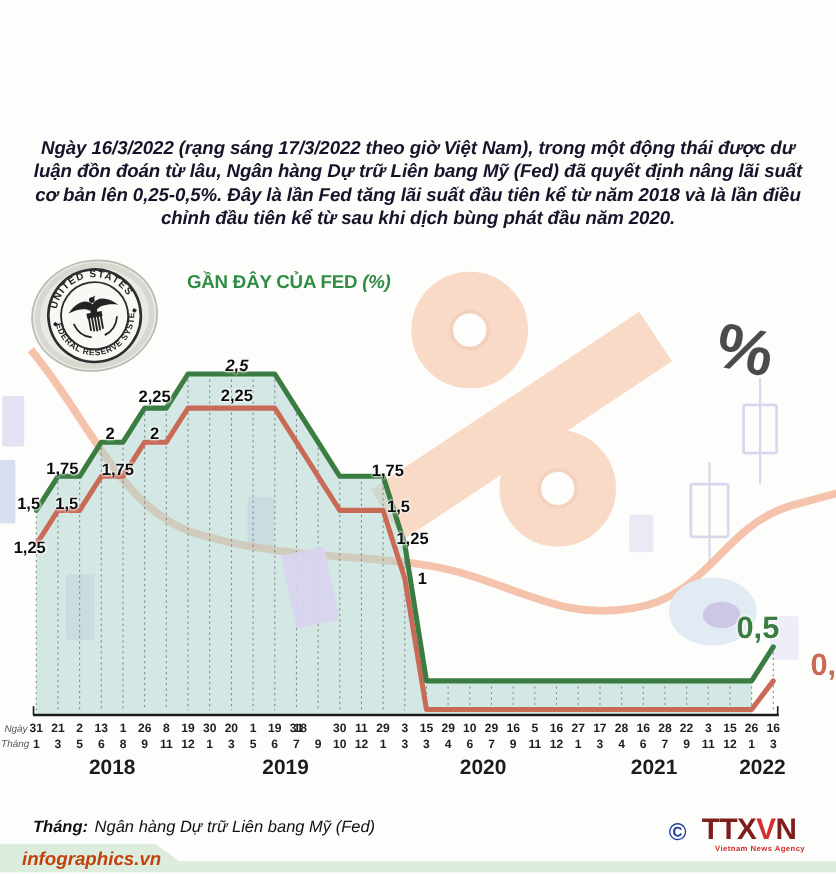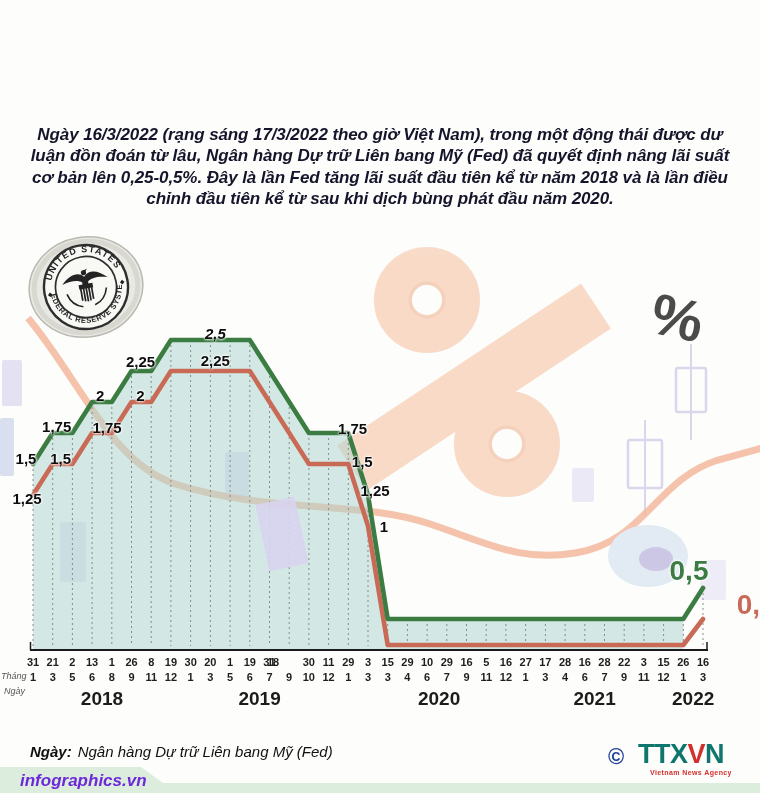--- a/index.html
+++ b/index.html
@@ -16,24 +16,24 @@
                 font-size:17px;line-height:1.25;letter-spacing:-0.2px;}
   .chart-header .unit{font-style:italic;font-weight:600;}
   .dlabel{position:absolute;transform:translate(-50%,-50%);font-weight:800;font-size:15px;color:#0d0d0d;
           white-space:nowrap;text-shadow:0 0 3px #fff,0 0 3px #fff,0 0 2px #fff;}
   .dlabel.big{font-size:28px;}
   .dnum{position:absolute;transform:translateX(-50%);font-size:11px;font-weight:600;color:#1e1e1e;white-space:nowrap;}
   .yearlbl{position:absolute;transform:translateX(-50%);font-size:19px;font-weight:600;color:#1c1c1c;}
   .rowhdr{position:absolute;font-style:italic;font-size:9px;color:#555;}
   .source{position:absolute;left:30px;top:743px;font-size:15px;font-style:italic;color:#101010;}
   .source b{font-weight:800;margin-right:6px;}
-  .sitename{position:absolute;left:20px;top:771px;font-size:17px;font-weight:800;font-style:italic;color:#6d28d9;}
+  .sitename{position:absolute;left:20px;top:771px;font-size:17px;font-weight:800;font-style:italic;color:#c2410c;}
   .copy{position:absolute;left:608px;top:744px;font-size:22px;font-weight:700;color:#24439a;}
   .agency{position:absolute;left:638px;top:739px;font-size:27px;font-weight:800;letter-spacing:-0.5px;}
-  .agency .blue{color:#0f766e;} .agency .red{color:#d22f2d;}
+  .agency .blue{color:#7f1d1d;} .agency .red{color:#d22f2d;}
   .agency-cap{position:absolute;left:650px;top:769px;font-size:7px;font-weight:700;color:#d22f2d;letter-spacing:.4px;}
 </style>
 </head>
 <body>
 
 <div class="page">
 
   <svg class="layer" viewBox="0 0 760 795" aria-hidden="true">
     <g opacity="0.75">
       <rect x="2" y="360" width="20" height="46" rx="2" fill="#dcd8f0"></rect>
@@ -93,20 +93,24 @@
           <line x1="62.7" y1="54" x2="62.7" y2="67"></line>
           <line x1="65.5" y1="54" x2="65.5" y2="66"></line>
         </g>
         <path d="M40,57 q3,12 14,15" stroke="#232323" stroke-width="1.6" fill="none"></path>
         <path d="M80,57 q-3,12 -14,15" stroke="#232323" stroke-width="1.6" fill="none"></path>
       </g>
     </g>
   </svg>
 
   <div class="chart-header">
+    <div>
+      <span>GẦN ĐÂY CỦA FED</span>
+      <span class="unit">(%)</span>
+    </div>
   </div>
 
   <div class="layer" id="chart-layer"><svg width="760" height="795" viewBox="0 0 760 795">
         <polygon points="33.0,464.0 52.7,433.0 72.4,433.0 92.1,402.0 111.8,402.0 131.5,371.0 151.2,371.0 170.9,340.0 190.6,340.0 210.4,340.0 230.1,340.0 249.8,340.0 269.5,371.0 289.2,402.0 308.9,433.0 328.6,433.0 348.3,433.0 368.0,495.0 387.7,619.0 407.4,619.0 427.1,619.0 446.8,619.0 466.5,619.0 486.2,619.0 505.9,619.0 525.6,619.0 545.4,619.0 565.1,619.0 584.8,619.0 604.5,619.0 624.2,619.0 643.9,619.0 663.6,619.0 683.3,619.0 683.3,650 33.0,650" fill="rgba(169,211,205,0.5)"></polygon>
         <line x1="33.0" y1="469.0" x2="33.0" y2="646" stroke="#8a8a8a" stroke-width="1" stroke-dasharray="2 3"></line>
         <line x1="52.7" y1="438.0" x2="52.7" y2="646" stroke="#8a8a8a" stroke-width="1" stroke-dasharray="2 3"></line>
         <line x1="72.4" y1="438.0" x2="72.4" y2="646" stroke="#8a8a8a" stroke-width="1" stroke-dasharray="2 3"></line>
         <line x1="92.1" y1="407.0" x2="92.1" y2="646" stroke="#8a8a8a" stroke-width="1" stroke-dasharray="2 3"></line>
         <line x1="111.8" y1="407.0" x2="111.8" y2="646" stroke="#8a8a8a" stroke-width="1" stroke-dasharray="2 3"></line>
         <line x1="131.5" y1="376.0" x2="131.5" y2="646" stroke="#8a8a8a" stroke-width="1" stroke-dasharray="2 3"></line>
@@ -140,21 +144,21 @@
         <line x1="683.3" y1="624.0" x2="683.3" y2="646" stroke="#8a8a8a" stroke-width="1" stroke-dasharray="2 3"></line>
         <line x1="703.0" y1="593.0" x2="703.0" y2="646" stroke="#8a8a8a" stroke-width="1" stroke-dasharray="2 3"></line>
         <rect x="262" y="500" width="40" height="68" rx="3" fill="#d8d4ee" opacity="0.9" transform="rotate(-12 282 534)"></rect>
         <polyline points="33.0,495.0 52.7,464.0 72.4,464.0 92.1,433.0 111.8,433.0 131.5,402.0 151.2,402.0 170.9,371.0 190.6,371.0 210.4,371.0 230.1,371.0 249.8,371.0 269.5,402.0 289.2,433.0 308.9,464.0 328.6,464.0 348.3,464.0 368.0,526.0 387.7,645.0 407.4,645.0 427.1,645.0 446.8,645.0 466.5,645.0 486.2,645.0 505.9,645.0 525.6,645.0 545.4,645.0 565.1,645.0 584.8,645.0 604.5,645.0 624.2,645.0 643.9,645.0 663.6,645.0 683.3,645.0 703.0,619.0 " fill="none" stroke="#c96a57" stroke-width="4.6" stroke-linejoin="round" stroke-linecap="round"></polyline>
         <polyline points="33.0,464.0 52.7,433.0 72.4,433.0 92.1,402.0 111.8,402.0 131.5,371.0 151.2,371.0 170.9,340.0 190.6,340.0 210.4,340.0 230.1,340.0 249.8,340.0 269.5,371.0 289.2,402.0 308.9,433.0 328.6,433.0 348.3,433.0 368.0,495.0 387.7,619.0 407.4,619.0 427.1,619.0 446.8,619.0 466.5,619.0 486.2,619.0 505.9,619.0 525.6,619.0 545.4,619.0 565.1,619.0 584.8,619.0 604.5,619.0 624.2,619.0 643.9,619.0 663.6,619.0 683.3,619.0 703.0,588.0 " fill="none" stroke="#3a7c41" stroke-width="4.6" stroke-linejoin="round" stroke-linecap="round"></polyline>
         <line x1="30" y1="650" x2="708" y2="650" stroke="#1a1a1a" stroke-width="2.2"></line>
         <line x1="30.5" y1="642" x2="30.5" y2="650" stroke="#1a1a1a" stroke-width="1.5"></line>
         <line x1="707" y1="642" x2="707" y2="650" stroke="#1a1a1a" stroke-width="1.5"></line>
       </svg></div>
   <div class="layer" id="label-layer">
-    <span class="rowhdr" style="left:4px;top:686px">Ngày</span>
+    <span class="rowhdr" style="left:4px;top:657px">Ngày</span>
     <span class="rowhdr" style="left:1px;top:671px">Tháng</span>
   <span class="dlabel" style="left: 26px; top: 458px; color: rgb(13, 13, 13);">1,5</span>
       <span class="dlabel" style="left: 27px; top: 498px; color: rgb(13, 13, 13);">1,25</span>
       <span class="dlabel" style="left: 56.7059px; top: 426px; color: rgb(13, 13, 13);">1,75</span>
       <span class="dlabel" style="left: 60.7059px; top: 458px; color: rgb(13, 13, 13);">1,5</span>
       <span class="dlabel" style="left: 100.118px; top: 395px; color: rgb(13, 13, 13);">2</span>
       <span class="dlabel" style="left: 107.118px; top: 427px; color: rgb(13, 13, 13);">1,75</span>
       <span class="dlabel" style="left: 140.529px; top: 361px; color: rgb(13, 13, 13);">2,25</span>
       <span class="dlabel" style="left: 140.529px; top: 395px; color: rgb(13, 13, 13);">2</span>
       <span class="dlabel" style="left: 215.353px; top: 333px; color: rgb(13, 13, 13); font-style: italic;">2,5</span>
@@ -236,21 +240,21 @@
       <span class="dnum" style="left: 703px; top: 656px;">16</span>
       <span class="dnum" style="left: 703px; top: 670.5px;">3</span>
       <span class="yearlbl" style="left: 101.971px; top: 688px;">2018</span>
       <span class="yearlbl" style="left: 259.618px; top: 688px;">2019</span>
       <span class="yearlbl" style="left: 427.118px; top: 688px; margin-left: 12px;">2020</span>
       <span class="yearlbl" style="left: 594.618px; top: 688px;">2021</span>
       <span class="yearlbl" style="left: 693.147px; top: 688px;">2022</span>
     </div>
 
   <div class="source">
-    <b>Ngày:</b><span>Ngân hàng Dự trữ Liên bang Mỹ (Fed)</span>
+    <b>Tháng:</b><span>Ngân hàng Dự trữ Liên bang Mỹ (Fed)</span>
   </div>
 
   <svg class="layer" viewBox="0 0 760 795" aria-hidden="true">
     <polygon points="0,767 141,767 163,783 760,783 760,793 0,793" fill="#dcedde"></polygon>
   </svg>
   <div class="sitename">infographics.vn</div>
   <div class="copy">©</div>
   <div class="agency">
     <span class="blue">TTX</span><span class="red">V</span><span class="blue">N</span>
   </div>

